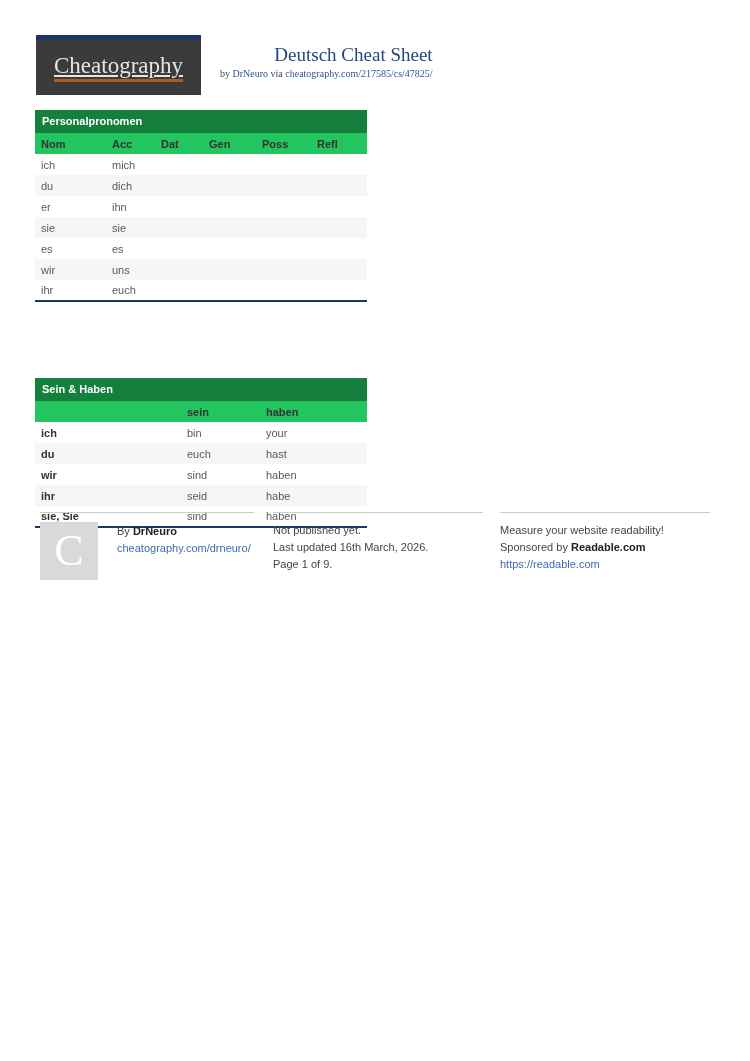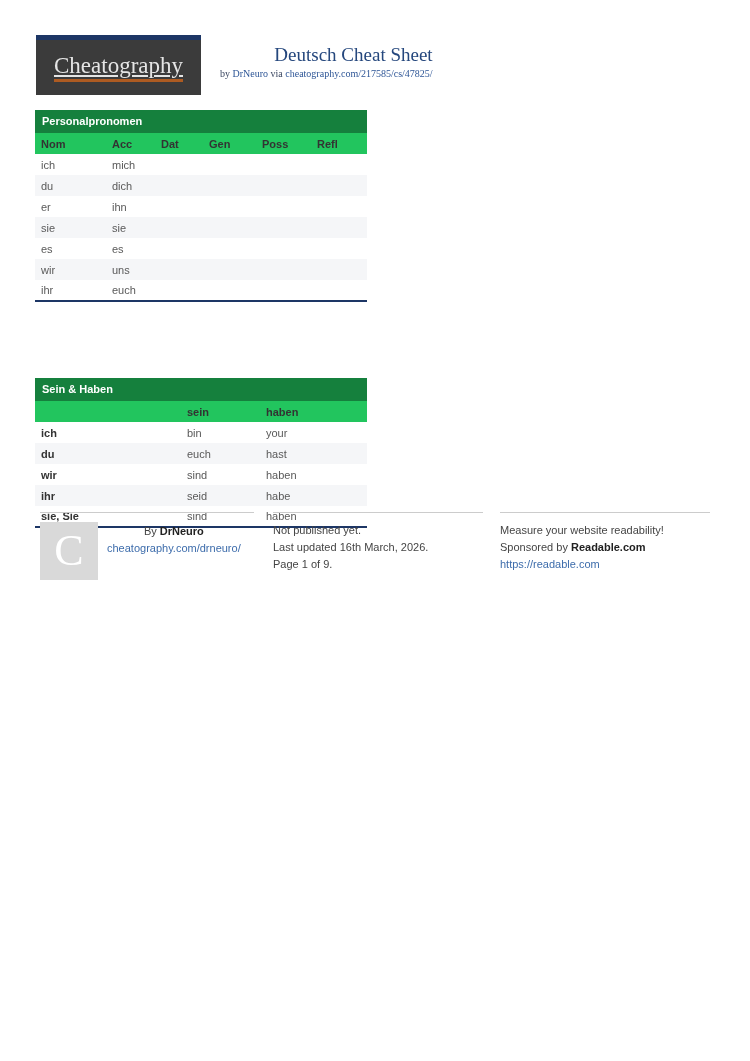--- a/index.html
+++ b/index.html
@@ -68,21 +68,21 @@
   }
   .fcol1 { left:40px;  width:214px; display:flex; }
   .fcol2 { left:273px; width:210px; }
   .fcol3 { left:500px; width:210px; }
   .avatar {
     width:58px; height:58px; background:#d9d9d9; flex:0 0 58px;
     display:flex; align-items:center; justify-content:center;
     font-family:"Liberation Serif","DejaVu Serif",serif;
     font-size:44px; color:#ffffff; line-height:1;
   }
-  .fcol1 .ftext { margin-left:9px; padding-top:1px;text-align:center; }
+  .fcol1 .ftext { margin-left:19px; padding-top:1px; }
   .fcol a { color:#3d6cab; text-decoration:none; cursor:pointer; }
   .bold { font-weight:bold; color:#222; }
 </style>
 </head>
 <body>
 
 <div class="page">
 
   <div class="logo">
     <span class="logo-text">Cheatography</span>

